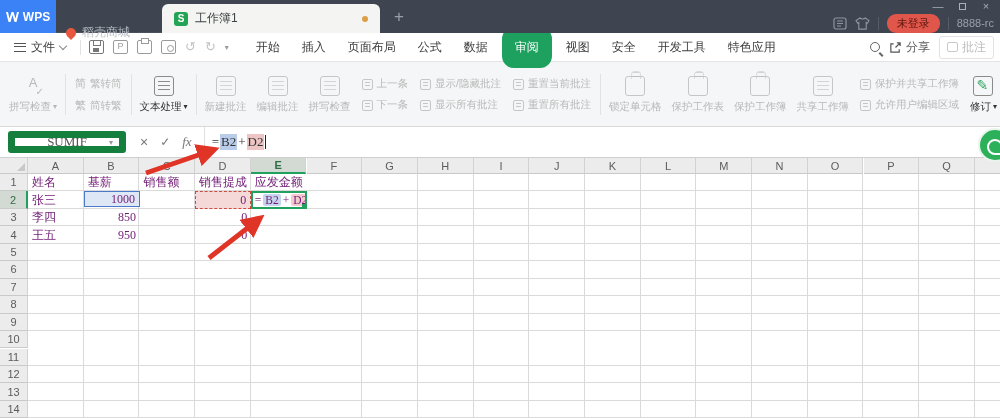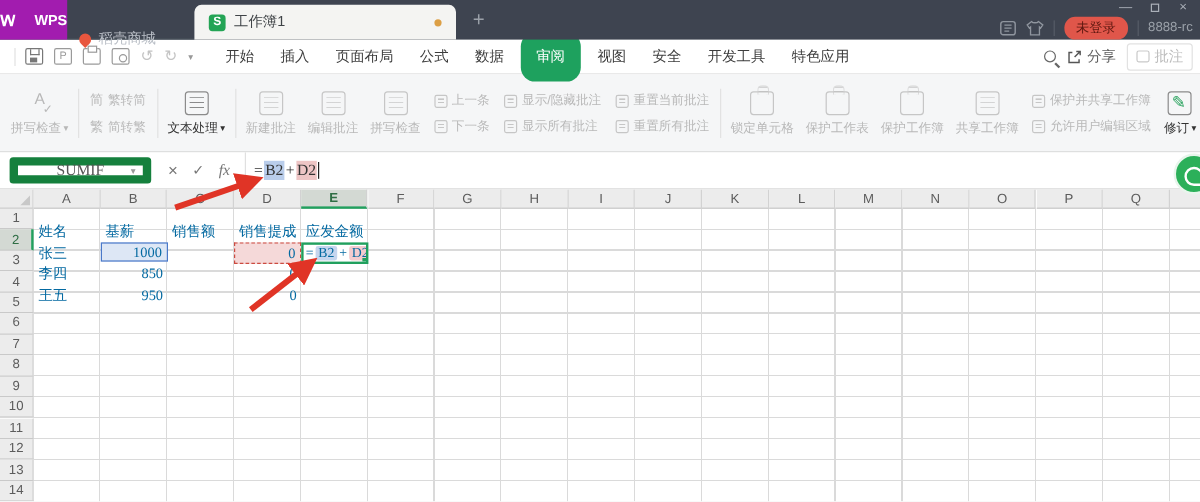--- a/index.html
+++ b/index.html
@@ -1,21 +1,21 @@
 <!DOCTYPE html>
 <html><head>
 <meta charset="utf-8">
 <style>
   * { margin:0; padding:0; box-sizing:border-box; }
   body { font-family:"Liberation Sans", sans-serif; background:#fff; }
   #app { position:relative; width:1000px; height:418px; overflow:hidden; background:#fff; }
 
   
   .titlebar { position:relative; height:33px; background:#3e4450; display:flex; align-items:stretch; }
-  .wps-logo { width:56px; background:#a21caf; color:#fff; display:flex; align-items:center; justify-content:space-between; gap:4px; font-size:12px; font-weight:bold; }
+  .wps-logo { width:56px; background:#3b82f6; color:#fff; display:flex; align-items:center; justify-content:center; gap:4px; font-size:12px; font-weight:bold; }
   .tab-store { width:106px; background:#4a515c; color:#b9bec6; font-size:12px; display:flex; align-items:center; gap:6px; padding:0 10px;margin-top:32px; }
   .flame { width:10px; height:10px; background:#e8563e; border-radius:50% 50% 50% 0; transform:rotate(-45deg); flex:0 0 auto; }
   .tab-doc { width:218px; background:#f4f4f2; border-radius:6px 6px 0 0; margin-top:4px; color:#3f4347; font-size:12px; display:flex; align-items:center; gap:7px; padding:0 12px; position:relative; }
   .s-icon { width:14px; height:14px; background:#23a455; color:#fff; border-radius:3px; font-size:10px; font-weight:bold; display:flex; align-items:center; justify-content:center; }
   .tab-dot { position:absolute; right:12px; width:6px; height:6px; border-radius:50%; background:#dc9f45; }
   .new-tab { color:#9aa0a8; font-size:17px; display:flex; align-items:center; padding:0 14px; }
   .win-controls { position:absolute; top:0; right:2px; display:flex; }
   .wc { width:24px; height:13px; display:flex; align-items:center; justify-content:center; color:#aab0b8; font-size:11px; line-height:1; }
   .wc .box { width:7px; height:7px; border:1px solid #aab0b8; }
   .account-row { position:absolute; right:6px; top:14px; height:18px; display:flex; align-items:center; gap:8px; color:#9aa0a8; font-size:11px; }
@@ -94,21 +94,21 @@
   .sheet { position:relative; height:260px; background:#fff; overflow:hidden; font-size:12px; }
   .corner { position:absolute; left:0; top:0; width:28px; height:16px; background:#ececec; border-right:1px solid #d2d2d2; border-bottom:1px solid #c9c9c9; }
   .corner::after { content:""; position:absolute; right:2px; bottom:2px; border-left:8px solid transparent; border-bottom:8px solid #c8c8c8; }
   .col-head, .row-head { position:absolute; background:#ececec; color:#5c5c5c; font-size:11px; display:flex; align-items:center; justify-content:center; border-right:1px solid #d2d2d2; border-bottom:1px solid #c9c9c9; }
   .col-head.active { background:#d3d9d3; color:#2f6e45; border-bottom:2px solid #21a05e; font-weight:bold; }
   .row-head.active { background:#d3d9d3; color:#2f6e45; border-right:2px solid #21a05e; }
   .sheet-lines { position:absolute; left:28px; top:16px; right:0; bottom:0;
     background-image:
       repeating-linear-gradient(to right, transparent 0 54.7px, #dadada 54.7px 55.7px),
       repeating-linear-gradient(to bottom, transparent 0 16.45px, #dadada 16.45px 17.45px); }
-  .cell { position:absolute; display:flex; align-items:center; padding:0 4px; color:#0369a1; font-family:"Liberation Serif","DejaVu Serif",serif; white-space:nowrap; overflow:hidden;margin-top:11px; }
+  .cell { position:absolute; display:flex; align-items:center; padding:0 4px; color:#701a75; font-family:"Liberation Serif","DejaVu Serif",serif; white-space:nowrap; overflow:hidden; }
   .cell.right { justify-content:flex-end; }
   .cell.sel-blue { background:#dde7f5; border:1.5px solid #4a79c9; }
   .cell.sel-red { background:#f5d9d9; border:1.6px dashed #cc4b40; }
   .cell.editing { background:#fff; border:2px solid #21a05e; padding:0 1px; gap:1px; font-size:11.5px; }
   .cell.editing::after { content:""; position:absolute; right:-1px; bottom:-1px; width:4px; height:4px; background:#21a05e; }
   .pill { padding:0 2px; border-radius:2px; }
   .pill.blue { background:#c5d5ee; }
   .pill.red { background:#f3cbce; }
 
   .arrows { position:absolute; left:0; top:0; pointer-events:none; z-index:25; }
@@ -152,20 +152,25 @@
           <path d="M5 1 L1 4 L3 7 L4 6 L4 13 L12 13 L12 6 L13 7 L15 4 L11 1 C10 2.5 6 2.5 5 1 Z" fill="none" stroke="#8f959e" stroke-width="1.2"></path>
         </svg>
       <span class="tb-sep"></span>
       <span class="login-pill">未登录</span>
       <span class="tb-sep"></span>
       <span>8888-rc</span>
     </div>
   </div>
 
   <div class="menubar">
+    <div class="file-btn">
+      <span class="hamburger"></span>
+      <span>文件</span>
+      <span class="chev"></span>
+    </div>
     <span class="mb-sep"></span>
     <div class="quick-icons">
       <span class="qi qi-save"></span>
       <span class="qi qi-export">P</span>
       <span class="qi qi-print"></span>
       <span class="qi qi-preview"></span>
       <span class="qi qi-arrow">↺</span>
       <span class="qi qi-arrow">↻</span>
       <span class="dd" style="color:#999">▾</span>
     </div>

